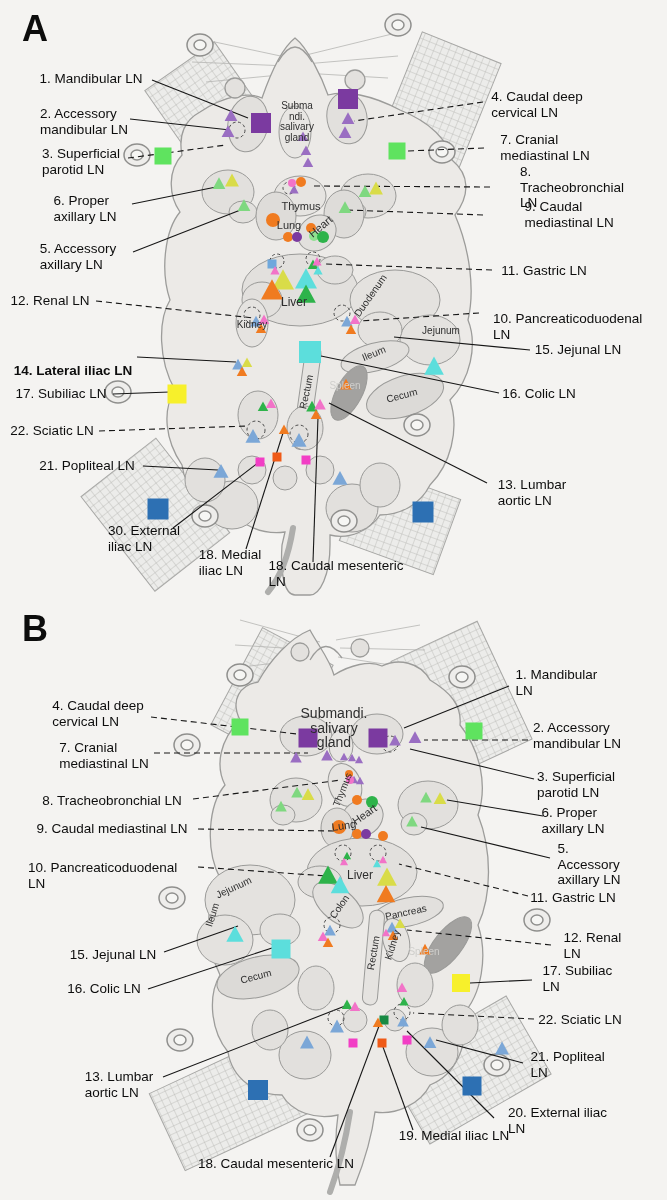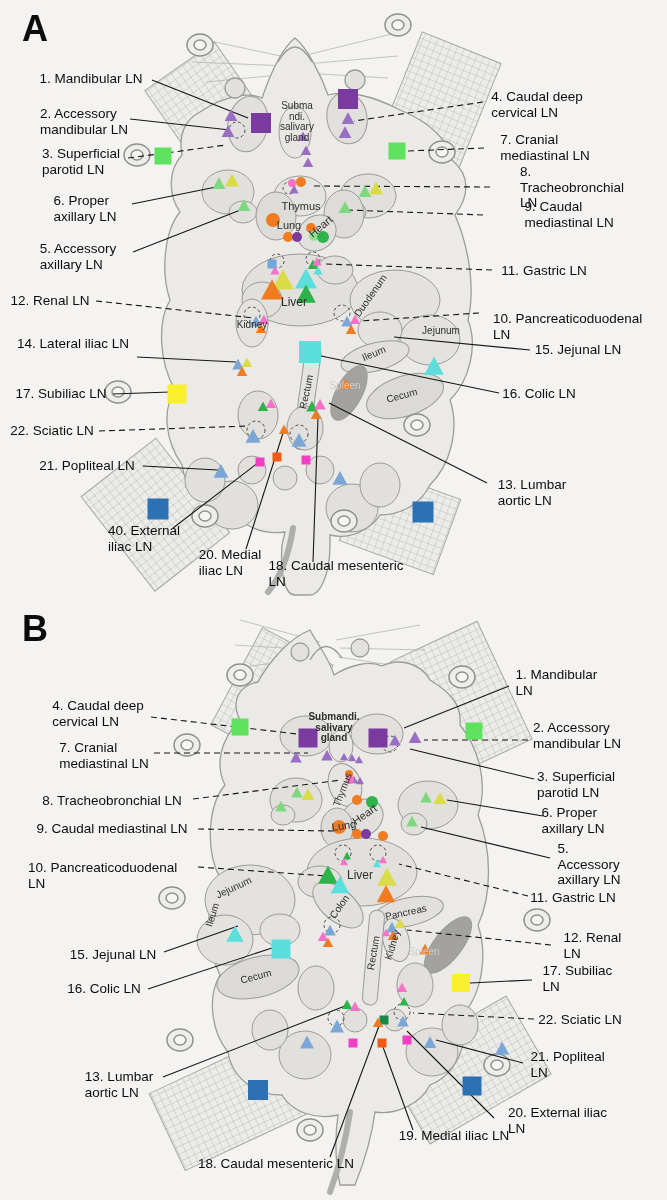--- a/index.html
+++ b/index.html
@@ -241,27 +241,27 @@
       <div class="ln-label" style="left: 91px; top: 79px;">1. Mandibular LN</div>
       <div class="ln-label" style="left: 84px; top: 122px;">2. Accessory
 mandibular LN</div>
       <div class="ln-label" style="left: 81px; top: 162px;">3. Superficial
 parotid LN</div>
       <div class="ln-label" style="left: 85px; top: 209px;">6. Proper
 axillary LN</div>
       <div class="ln-label" style="left: 78px; top: 257px;">5. Accessory
 axillary LN</div>
       <div class="ln-label" style="left: 50px; top: 301px;">12. Renal LN</div>
-      <div class="ln-label" style="left: 73px; top: 344px;">14. Lateral iliac LN</div>
+      <div class="ln-label" style="left: 73px; top: 371px; font-weight: bold;">14. Lateral iliac LN</div>
       <div class="ln-label" style="left: 61px; top: 394px;">17. Subiliac LN</div>
       <div class="ln-label" style="left: 52px; top: 431px;">22. Sciatic LN</div>
       <div class="ln-label" style="left: 87px; top: 466px;">21. Popliteal LN</div>
-      <div class="ln-label" style="left: 144px; top: 539px;">40. External
+      <div class="ln-label" style="left: 144px; top: 539px;">30. External
 iliac LN</div>
-      <div class="ln-label" style="left: 230px; top: 563px;">20. Medial
+      <div class="ln-label" style="left: 230px; top: 563px;">18. Medial
 iliac LN</div>
       <div class="ln-label" style="left: 336px; top: 574px;">18. Caudal mesenteric
 LN</div>
       <div class="ln-label" style="left: 537px; top: 105px;">4. Caudal deep
 cervical LN</div>
       <div class="ln-label" style="left: 545px; top: 148px;">7. Cranial
 mediastinal LN</div>
       <div class="ln-label" style="left: 572px; top: 187px;">8. Tracheobronchial LN</div>
       <div class="ln-label" style="left: 572px; top: 215px;">9. Caudal mediastinal LN</div>
       <div class="ln-label" style="left: 544px; top: 271px;">11. Gastric LN</div>
@@ -459,21 +459,21 @@
         <circle cx="349" cy="174" r="4" fill="#F07B20"></circle>
         <circle cx="350" cy="180" r="4" fill="#F273C8"></circle>
         <circle cx="357" cy="200" r="5" fill="#F07B20"></circle>
         <circle cx="372" cy="202" r="6" fill="#2EB34A"></circle>
         <circle cx="339" cy="227" r="7" fill="#F07B20"></circle>
         <circle cx="357" cy="234" r="5" fill="#F07B20"></circle>
         <circle cx="366" cy="234" r="5" fill="#7B3AA0"></circle>
         <circle cx="383" cy="236" r="5" fill="#F07B20"></circle>
       </svg>
     <div class="panel-letter">B</div>
-  <div class="organ-label" style="left: 334px; top: 128px; font-size: 10px; color: rgb(46, 46, 46); transform: translate(-50%, -50%) rotate(0deg); font-weight: bold;">Submandi.
+  <div class="organ-label" style="left: 334px; top: 128px; font-size: 14px; color: rgb(46, 46, 46); transform: translate(-50%, -50%) rotate(0deg);">Submandi.
 salivary
 gland</div>
       <div class="organ-label" style="left: 343px; top: 190px; font-size: 10px; color: rgb(46, 46, 46); transform: translate(-50%, -50%) rotate(-68deg);">Thymus</div>
       <div class="organ-label" style="left: 365px; top: 215px; font-size: 11px; color: rgb(46, 46, 46); transform: translate(-50%, -50%) rotate(-35deg);">Heart</div>
       <div class="organ-label" style="left: 344px; top: 226px; font-size: 11px; color: rgb(46, 46, 46); transform: translate(-50%, -50%) rotate(-8deg);">Lung</div>
       <div class="organ-label" style="left: 360px; top: 275px; font-size: 12px; color: rgb(46, 46, 46); transform: translate(-50%, -50%) rotate(0deg);">Liver</div>
       <div class="organ-label" style="left: 340px; top: 307px; font-size: 10px; color: rgb(46, 46, 46); transform: translate(-50%, -50%) rotate(-55deg);">Colon</div>
       <div class="organ-label" style="left: 406px; top: 313px; font-size: 10px; color: rgb(46, 46, 46); transform: translate(-50%, -50%) rotate(-12deg);">Pancreas</div>
       <div class="organ-label" style="left: 393px; top: 345px; font-size: 10px; color: rgb(46, 46, 46); transform: translate(-50%, -50%) rotate(-72deg);">Kidney</div>
       <div class="organ-label" style="left: 424px; top: 352px; font-size: 10px; color: rgb(207, 206, 203); transform: translate(-50%, -50%) rotate(0deg);">Spleen</div>

